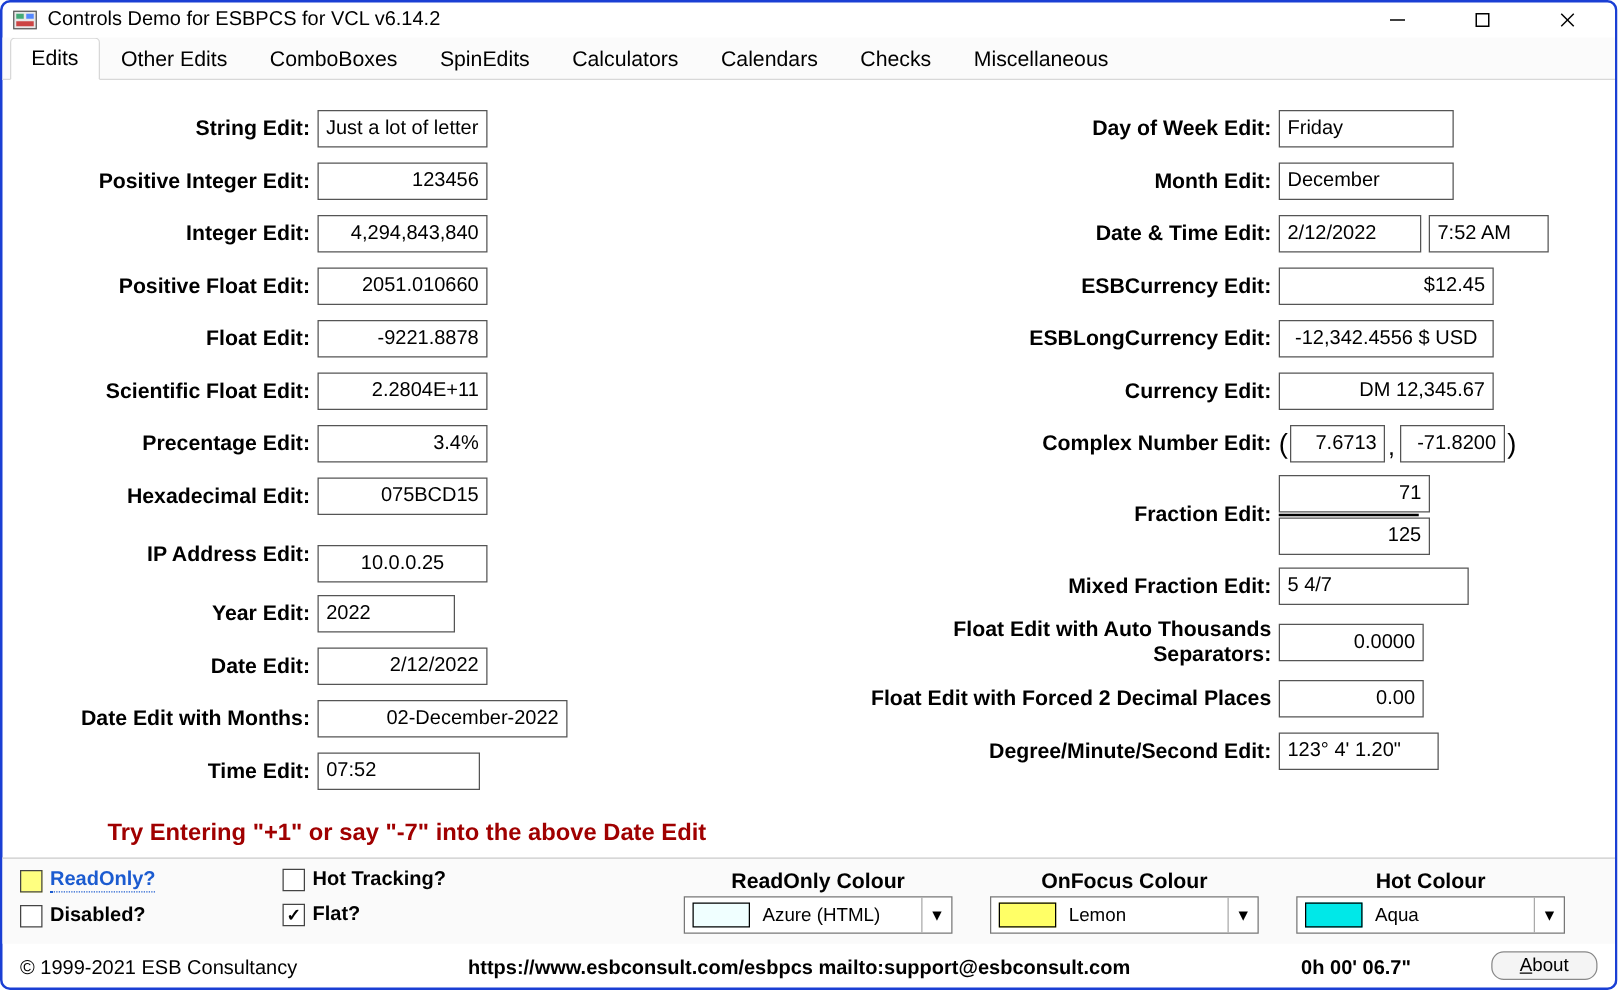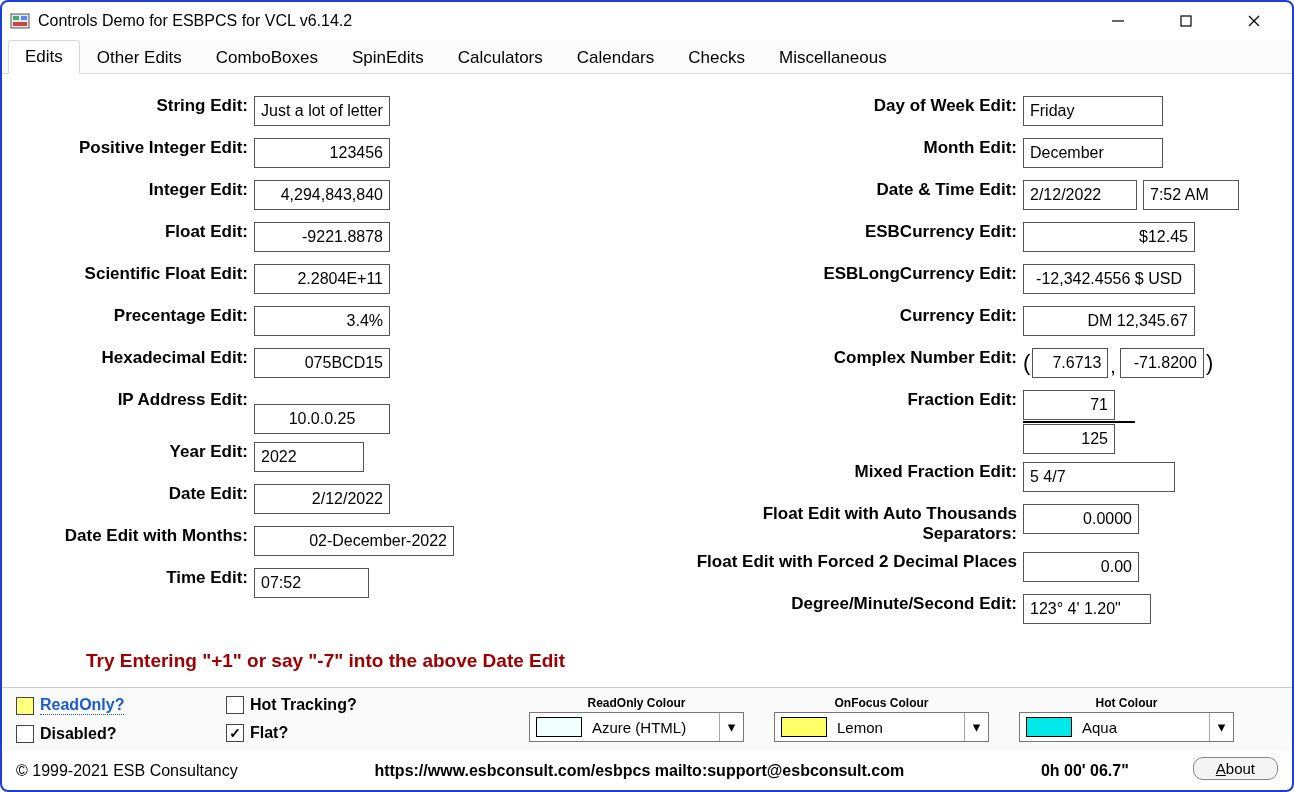--- a/index.html
+++ b/index.html
@@ -71,21 +71,21 @@
     position: relative;
     padding: 22px 20px 0 20px;
   }
   .two-col {
     display:flex;
     gap: 40px;
   }
   .col { flex:1; }
   .row {
     display:flex;
-    align-items: flex-start;
+    align-items: center;
     margin-bottom: 8px;
     min-height: 34px;
   }
   .lbl {
     flex: 0 0 232px;
     text-align: right;
     padding-right: 6px;
     font-weight: 700;
     font-size: 17px;
   }
@@ -100,35 +100,35 @@
   }
   .fld.right-align { text-align: right; }
   .fld-lg { width: 300px; }
   .fld   { width: 136px; }
   .fld-w150 { width: 140px;}
   .fld-w110 { width: 114px;}
   .fld-w90  { width: 96px;}
   .fld-w200 { width: 200px;}
   .fld-w170 { width: 172px;}
   .frac-wrap { display:flex; flex-direction:column;}
-  .frac-wrap .fld { width:92px;}
+  .frac-wrap .fld { width:121px;}
   .frac-bar { border-top:2px solid #000; width:112px; margin:1px 0;}
   .complex-wrap { display:flex; align-items:center; gap:2px; font-size:22px;}
   .complex-wrap .paren{ font-weight:400;}
   .complex-wrap .comma{ padding:0 2px 0 0; font-size:20px; align-self:flex-end;}
   .hint-line {
     color:#a00000;
     font-weight:700;
     font-size:19px;
     padding: 14px 0 8px 64px;
   }
   
   .options-bar {
     border-top:1px solid #ccc;
-    padding: 8px 28px 8px 14px;
+    padding: 8px 10px 8px 14px;
     display:flex;
     align-items:flex-start;
     gap: 20px;
     background:#fafafa;
   }
   .opt-col { display:flex; flex-direction:column; gap:10px; }
   .chk {
     display:flex; align-items:center; gap:6px;
     font-weight:700; font-size:16px;
   }
@@ -137,21 +137,21 @@
     width:18px; height:18px; border:1px solid #444; background:#fff;
     display:flex; align-items:center; justify-content:center;
     font-size:14px;
   }
   .chkbox.yellow { background:#ffff80;}
   .chkbox .check { display:none;}
   .chkbox.checked .check{ display:block;}
   .colour-col {
     display:flex; flex-direction:column; align-items:center; gap:2px;
   }
-  .colour-col .ttl { font-weight:700; font-size:12px;}
+  .colour-col .ttl { font-weight:700; font-size:17px;}
   .combo {
     display:flex; align-items:center;
     border:1px solid #777; background:#fff;
     height:30px;
   }
   .combo .swatch { width:46px; height:20px; border:1px solid #000; margin:0 6px;}
   .combo .txt { flex:1; padding-left:4px; }
   .combo .arrow {
     width:24px; height:100%;
     border-left:1px solid #aaa;
@@ -232,20 +232,24 @@
           </div>
         <div class="row">
             <span class="lbl">Positive Integer Edit:</span>
           <input class="fld right-align" value="123456" style="">
           </div>
         <div class="row">
             <span class="lbl">Integer Edit:</span>
           <input class="fld right-align" value="4,294,843,840" style="">
           </div>
         <div class="row">
+            <span class="lbl">Positive Float Edit:</span>
+          <input class="fld right-align" value="2051.010660" style="">
+          </div>
+        <div class="row">
             <span class="lbl">Float Edit:</span>
           <input class="fld right-align" value="-9221.8878" style="">
           </div>
         <div class="row">
             <span class="lbl">Scientific Float Edit:</span>
           <input class="fld right-align" value="2.2804E+11" style="">
           </div>
         <div class="row">
             <span class="lbl">Precentage Edit:</span>
           <input class="fld right-align" value="3.4%" style="">
@@ -265,21 +269,21 @@
         <div class="row">
             <span class="lbl">Date Edit:</span>
           <input class="fld right-align" value="2/12/2022" style="">
           </div>
         <div class="row">
             <span class="lbl">Date Edit with Months:</span>
           <input class="fld right-align fld-w200" value="02-December-2022" style="">
           </div>
         <div class="row">
             <span class="lbl">Time Edit:</span>
-          <input class="fld" style="width: 115px;" value="07:52">
+          <input class="fld" style="width: 130px;" value="07:52">
           </div>
       </div>
 
       <div class="col right">
         <div class="row">
             <span class="lbl">Day of Week Edit:</span>
           <input class="fld fld-w150" value="Friday" style="">
           </div>
         <div class="row">
             <span class="lbl">Month Edit:</span>

